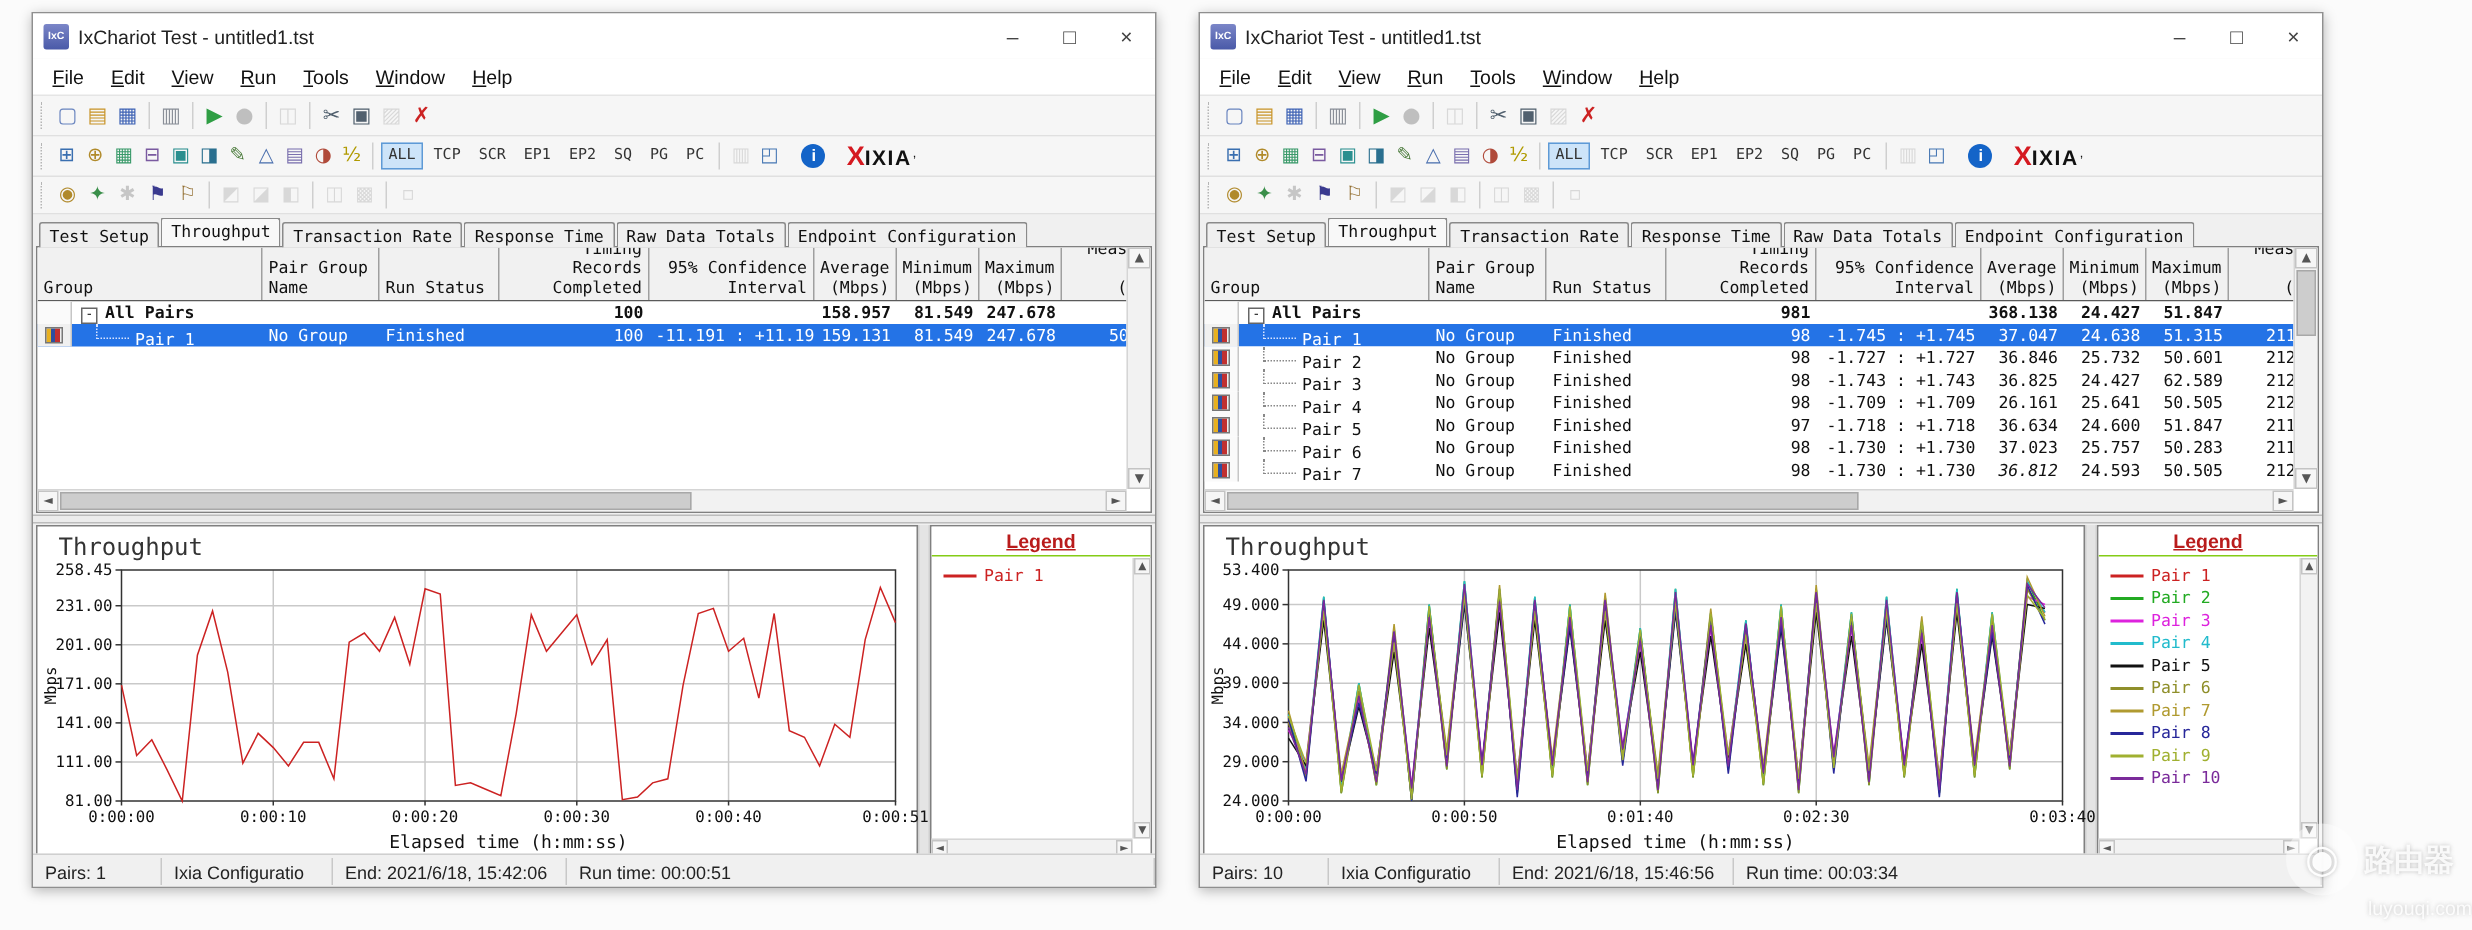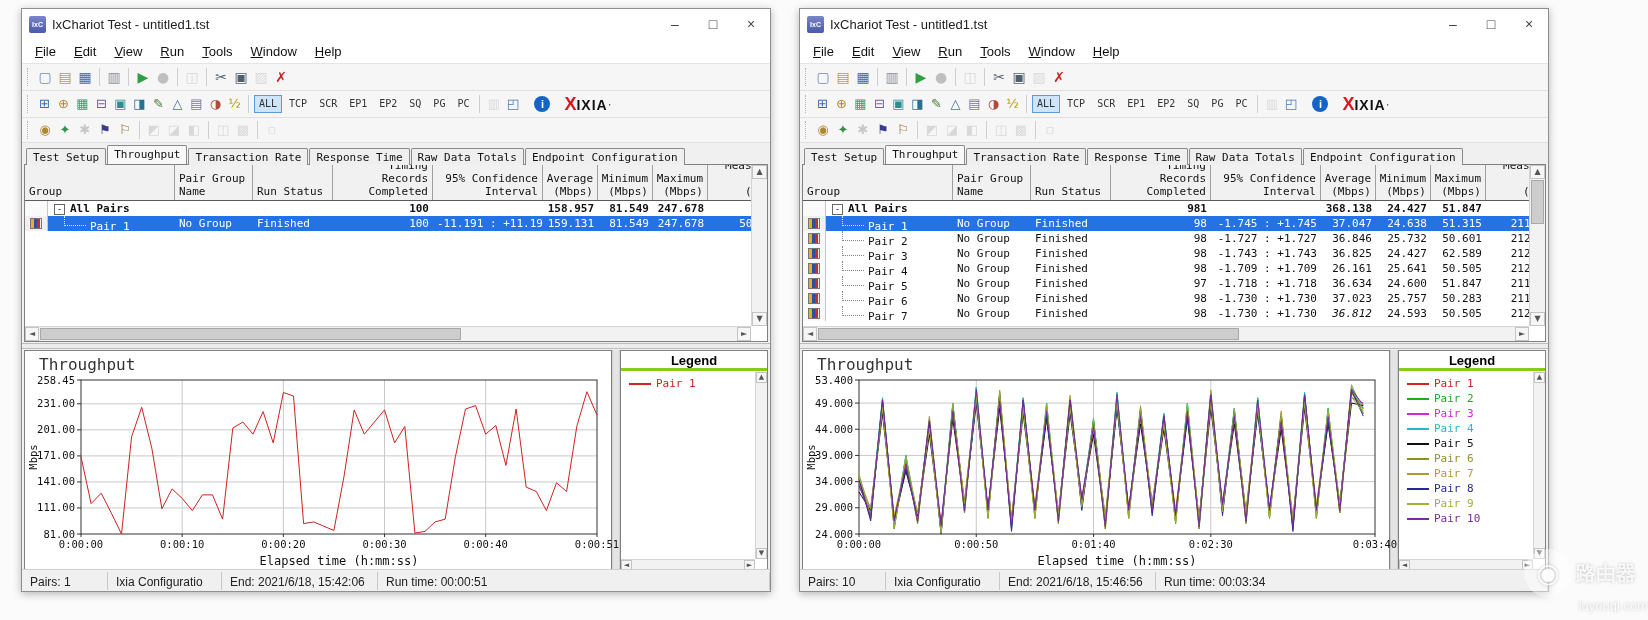--- a/index.html
+++ b/index.html
@@ -85,22 +85,22 @@
 
   .splitter { height:6px; background:#ececec; border-top:1px solid #bcbcbc; border-bottom:1px solid #bcbcbc; margin:1px 0; }
 
   
   .chartrow { height:222px; display:flex; padding:0 2px; }
   .chartpanel { width:588px; background:#fff; border:1px solid #808080; position:relative; }
   .chart-title { font:16px/18px "DejaVu Sans Mono", monospace; color:#333; padding:5px 0 0 14px; }
   .chart-svg { width:584px; height:194px; display:block; overflow:visible; }
   .vsplit { width:8px; background:#e4e4e4; border-left:1px solid #cfcfcf; border-right:1px solid #cfcfcf; }
   .legendpanel { flex:1; background:#fff; border:1px solid #808080; position:relative; overflow:hidden; }
-  .legend-title { height:20px; font:bold 13px/20px "Liberation Sans",sans-serif; text-align:center; color:#000000;
-                  border-bottom:3px solid #84cc16; background:#fff; }
+  .legend-title { height:20px; font:bold 13px/20px "Liberation Sans",sans-serif; text-align:center; color:#b91c1c;
+                  border-bottom:1px solid #84cc16; background:#fff;text-decoration:underline; }
   .legend-items { position:absolute; top:21px; left:0; right:12px; bottom:12px; padding:4px 0 0 8px; overflow:hidden; }
   .legend-item { display:flex; align-items:center; height:15px; }
   .lswatch { width:22px; height:2px; margin-right:5px; }
   .llabel { font:11px/15px "DejaVu Sans Mono", monospace; }
   .lvscroll { position:absolute; top:21px; right:0; bottom:12px; width:12px; background:#f2f2f2; border-left:1px solid #d5d5d5; }
   .lvscroll .sarr { left:0; right:0; height:11px; font:7px/9px "DejaVu Sans",sans-serif; }
   .lvscroll .up { top:0; } .lvscroll .dn { bottom:0; }
   .lhscroll { position:absolute; left:0; right:12px; bottom:0; height:12px; background:#f2f2f2; border-top:1px solid #d5d5d5; }
   .lhscroll .sarr { top:0; bottom:0; width:11px; font:7px/9px "DejaVu Sans",sans-serif; }
   .lhscroll .lt { left:0; } .lhscroll .rt { right:0; }

